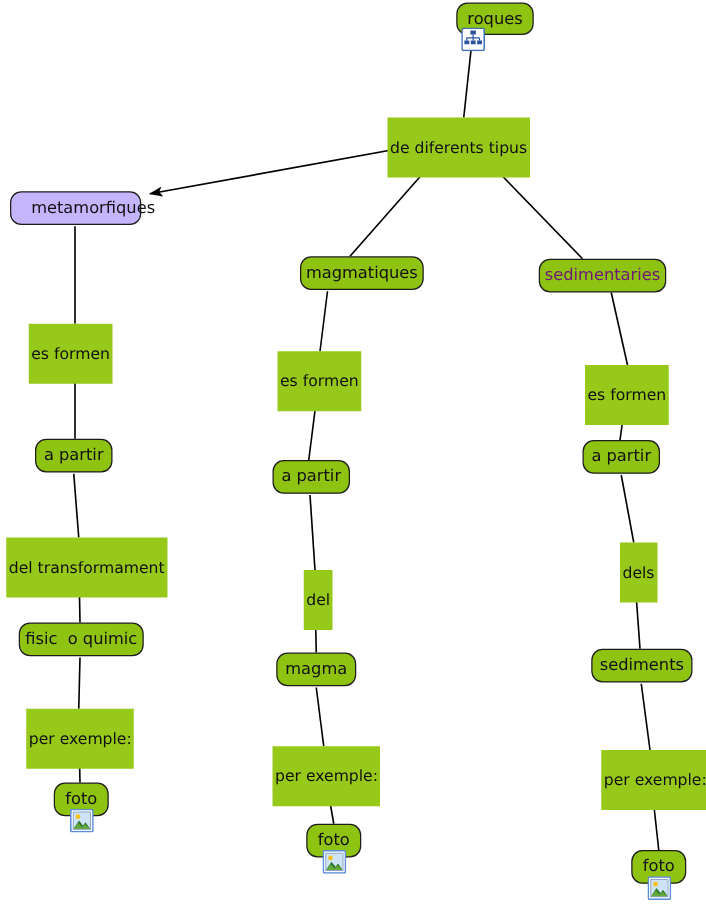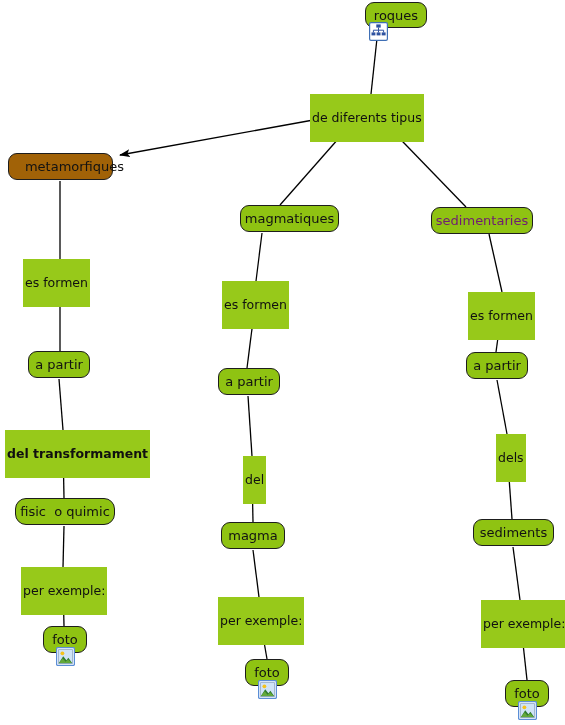--- a/index.html
+++ b/index.html
@@ -92,27 +92,27 @@
       <div class="badge" style="left: 368.5px; top: 22px;">
         <svg viewBox="0 0 19 19" xmlns="http://www.w3.org/2000/svg">
           <rect x="0.6" y="0.6" width="17.8" height="17.8" rx="1.4" fill="#ffffff" stroke="#3f6fb5" stroke-width="1.2"></rect>
           <rect x="7.3" y="2.4" width="4.4" height="3.2" fill="#2d52a0"></rect>
           <path d="M9.5 5.6 L9.5 8.2 M4.4 8.2 L14.6 8.2 M4.4 8.2 L4.4 10.4 M9.5 8.2 L9.5 10.4 M14.6 8.2 L14.6 10.4" stroke="#2d52a0" stroke-width="1"></path>
           <rect x="2.5" y="10.4" width="3.9" height="3" fill="#2d52a0"></rect>
           <rect x="7.6" y="10.4" width="3.9" height="3" fill="#2d52a0"></rect>
           <rect x="12.7" y="10.4" width="3.9" height="3" fill="#2d52a0"></rect>
         </svg>
       </div>
-      <div class="node" style="left: 8px; top: 153px; width: 105px; height: 27px; background: #a16207; border-color: rgb(29, 29, 29); color: rgb(18, 18, 18); padding-left: 28px;"><span>metamorfiques</span></div>
+      <div class="node" style="left: 8px; top: 153px; width: 105px; height: 27px; background: #c4b5fd; border-color: rgb(29, 29, 29); color: rgb(18, 18, 18); padding-left: 28px;"><span>metamorfiques</span></div>
       <div class="node" style="left: 216px; top: 205px; width: 99px; height: 27px; background: rgb(143, 195, 18); border-color: rgb(29, 29, 29); color: rgb(18, 18, 18); margin-left: 24px;"><span>magmatiques</span></div>
       <div class="node" style="left: 431px; top: 207px; width: 102px; height: 27px; background: rgb(143, 195, 18); border-color: rgb(29, 29, 29); color: #701a75;"><span>sedimentaries</span></div>
       <div class="node" style="left: 28px; top: 351px; width: 62px; height: 27px; background: rgb(143, 195, 18); border-color: rgb(29, 29, 29); color: rgb(18, 18, 18);"><span>a partir</span></div>
       <div class="node" style="left: 218px; top: 368px; width: 62px; height: 27px; background: rgb(143, 195, 18); border-color: rgb(29, 29, 29); color: rgb(18, 18, 18);"><span>a partir</span></div>
       <div class="node" style="left: 466px; top: 352px; width: 62px; height: 27px; background: rgb(143, 195, 18); border-color: rgb(29, 29, 29); color: rgb(18, 18, 18);"><span>a partir</span></div>
-      <div class="node" style="left: 15px; top: 498px; width: 100px; height: 27px; background: rgb(143, 195, 18); border-color: rgb(29, 29, 29); color: rgb(18, 18, 18); border-radius: 11px;"><span>fisic  o quimic</span></div>
+      <div class="node" style="left: 15px; top: 498px; width: 100px; height: 27px; background: rgb(143, 195, 18); border-color: rgb(29, 29, 29); color: rgb(18, 18, 18);"><span>fisic  o quimic</span></div>
       <div class="node" style="left: 221px; top: 522px; width: 64px; height: 27px; background: rgb(143, 195, 18); border-color: rgb(29, 29, 29); color: rgb(18, 18, 18); text-align: right;"><span>magma</span></div>
       <div class="node" style="left: 473px; top: 519px; width: 81px; height: 27px; background: rgb(143, 195, 18); border-color: rgb(29, 29, 29); color: rgb(18, 18, 18);"><span>sediments</span></div>
       <div class="node" style="left: 43px; top: 626px; width: 44px; height: 27px; background: rgb(143, 195, 18); border-color: rgb(29, 29, 29); color: rgb(18, 18, 18);"><span>foto</span></div>
       <div class="badge" style="left: 55.5px; top: 647px;">
         <svg viewBox="0 0 19 19" xmlns="http://www.w3.org/2000/svg">
           <rect x="0.6" y="0.6" width="17.8" height="17.8" rx="1.2" fill="#ffffff" stroke="#5b8ed6" stroke-width="1.3"></rect>
           <rect x="2.6" y="2.6" width="13.8" height="13.8" fill="#cfe3f7"></rect>
           <circle cx="6.4" cy="6.3" r="1.9" fill="#f5c21b"></circle>
           <path d="M2.6 16.4 L7.2 9.3 L10.4 13.3 L12.4 10.8 L16.4 16.4 Z" fill="#2f7a2f"></path>
           <path d="M2.6 16.4 L6.6 11.3 L9.6 14.8 L12.0 12.3 L16.4 16.4 Z" fill="#62a83a"></path>
@@ -140,21 +140,21 @@
           <path d="M2.6 16.4 L6.6 11.3 L9.6 14.8 L12.0 12.3 L16.4 16.4 Z" fill="#62a83a"></path>
           <rect x="2.6" y="2.6" width="13.8" height="13.8" fill="none" stroke="#8fa8c4" stroke-width="0.8"></rect>
         </svg>
       </div>
     </div>
   <div id="labels-layer">
       <div class="linklabel" style="left: 310px; top: 94px; background: rgb(151, 201, 26);">de diferents tipus</div>
       <div class="linklabel" style="left: 23px; top: 259px; background: rgb(151, 201, 26);">es formen</div>
       <div class="linklabel" style="left: 222px; top: 281px; background: rgb(151, 201, 26);">es formen</div>
       <div class="linklabel" style="left: 468px; top: 292px; background: rgb(151, 201, 26);">es formen</div>
-      <div class="linklabel" style="left: 5px; top: 430px; background: rgb(151, 201, 26); font-weight: bold;">del transformament</div>
+      <div class="linklabel" style="left: 5px; top: 430px; background: rgb(151, 201, 26);">del transformament</div>
       <div class="linklabel" style="left: 243px; top: 456px; background: rgb(151, 201, 26);">del</div>
       <div class="linklabel" style="left: 496px; top: 434px; background: rgb(151, 201, 26);">dels</div>
       <div class="linklabel" style="left: 21px; top: 567px; background: rgb(151, 201, 26);">per exemple:</div>
       <div class="linklabel" style="left: 218px; top: 597px; background: rgb(151, 201, 26);">per exemple:</div>
       <div class="linklabel" style="left: 481px; top: 600px; background: rgb(151, 201, 26);">per exemple:</div>
     </div>
 
 </div>
 
 </body></html>

